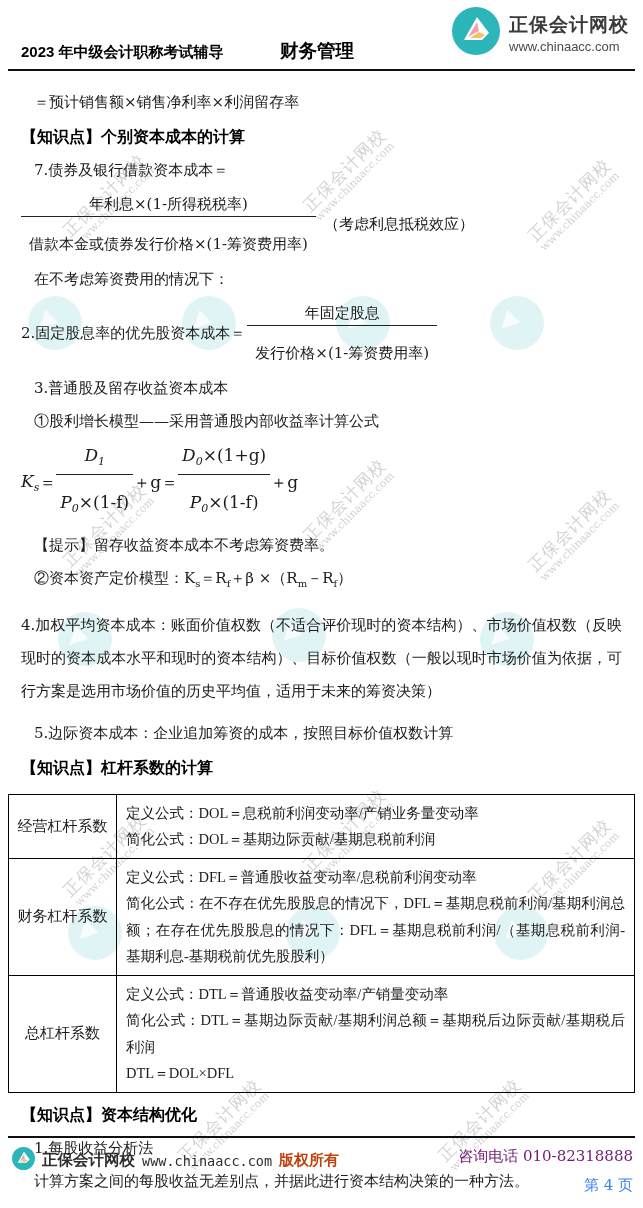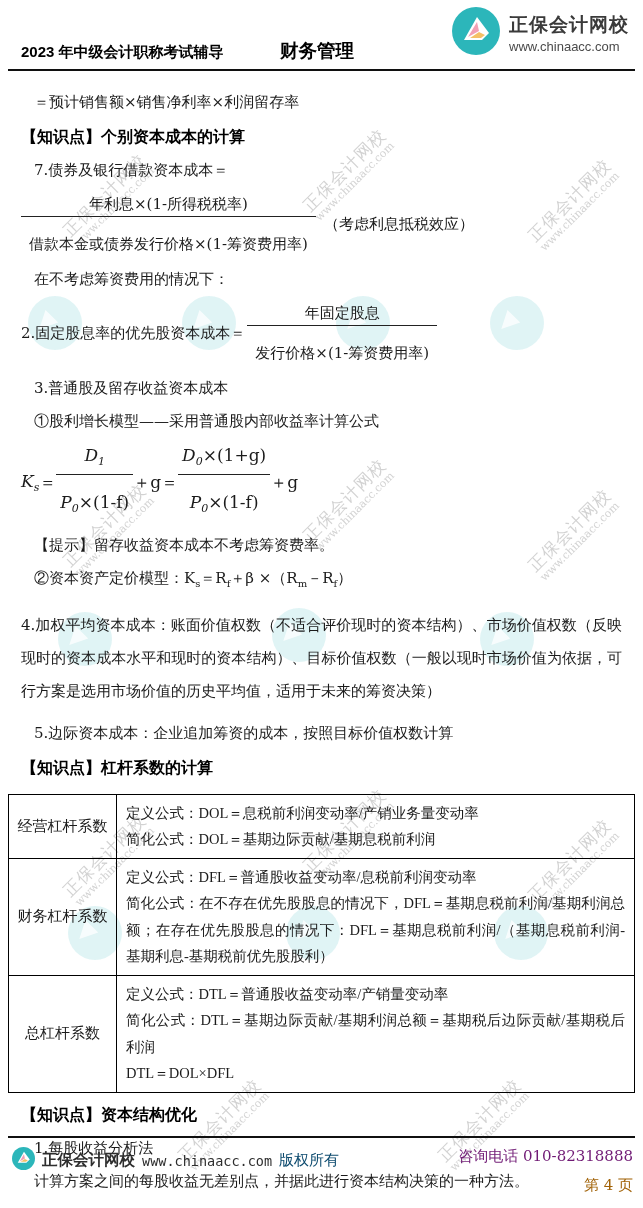--- a/index.html
+++ b/index.html
@@ -56,24 +56,24 @@
   td.lever-name{width:103px;text-align:center;font-size:15px;padding:4px 2px;}
   td.lever-def{padding:5px 9px;font-size:14.5px;line-height:26.5px;text-align:justify;font-family:Liberation Serif, serif;}
   td.lever-def .def-line{display:block;}
   
   .footer{position:absolute;left:8px;right:8px;top:1136px;z-index:1;
     border-top:2.5px solid #101010;padding-top:9px;}
   .footer-row{display:flex;justify-content:space-between;align-items:flex-start;}
   .footer-left{display:flex;align-items:center;gap:7px;padding-left:4px;}
   .footer-brand{font-family:"Liberation Sans","DejaVu Sans",sans-serif;font-size:15.5px;color:#2e2e2e;font-weight:bold;}
   .footer-site{font-family:"DejaVu Sans Mono","Liberation Mono",monospace;font-size:13.5px;color:#2e2e2e;}
-  .footer-copy{font-size:15px;color:#0c4a6e;}
+  .footer-copy{font-size:15px;color:#c2410c;font-weight:bold;}
   .footer-right{text-align:right;padding-right:2px;}
   .footer-phone{font-size:15px;}
-  .footer-page{font-size:15px;color:#a16207;margin-top:10px;}
+  .footer-page{font-size:15px;color:#3b82f6;margin-top:10px;}
 </style>
 </head>
 <body>
 
 <div class="wm-layer" id="wmLayer">
     <div class="wm-tile" style="left: 55px; top: 185px;">
       <div class="wm-brand">正保会计网校</div>
       <div class="wm-site">www.chinaacc.com</div>
     </div>
     <div class="wm-tile" style="left: 295px; top: 160px;">

